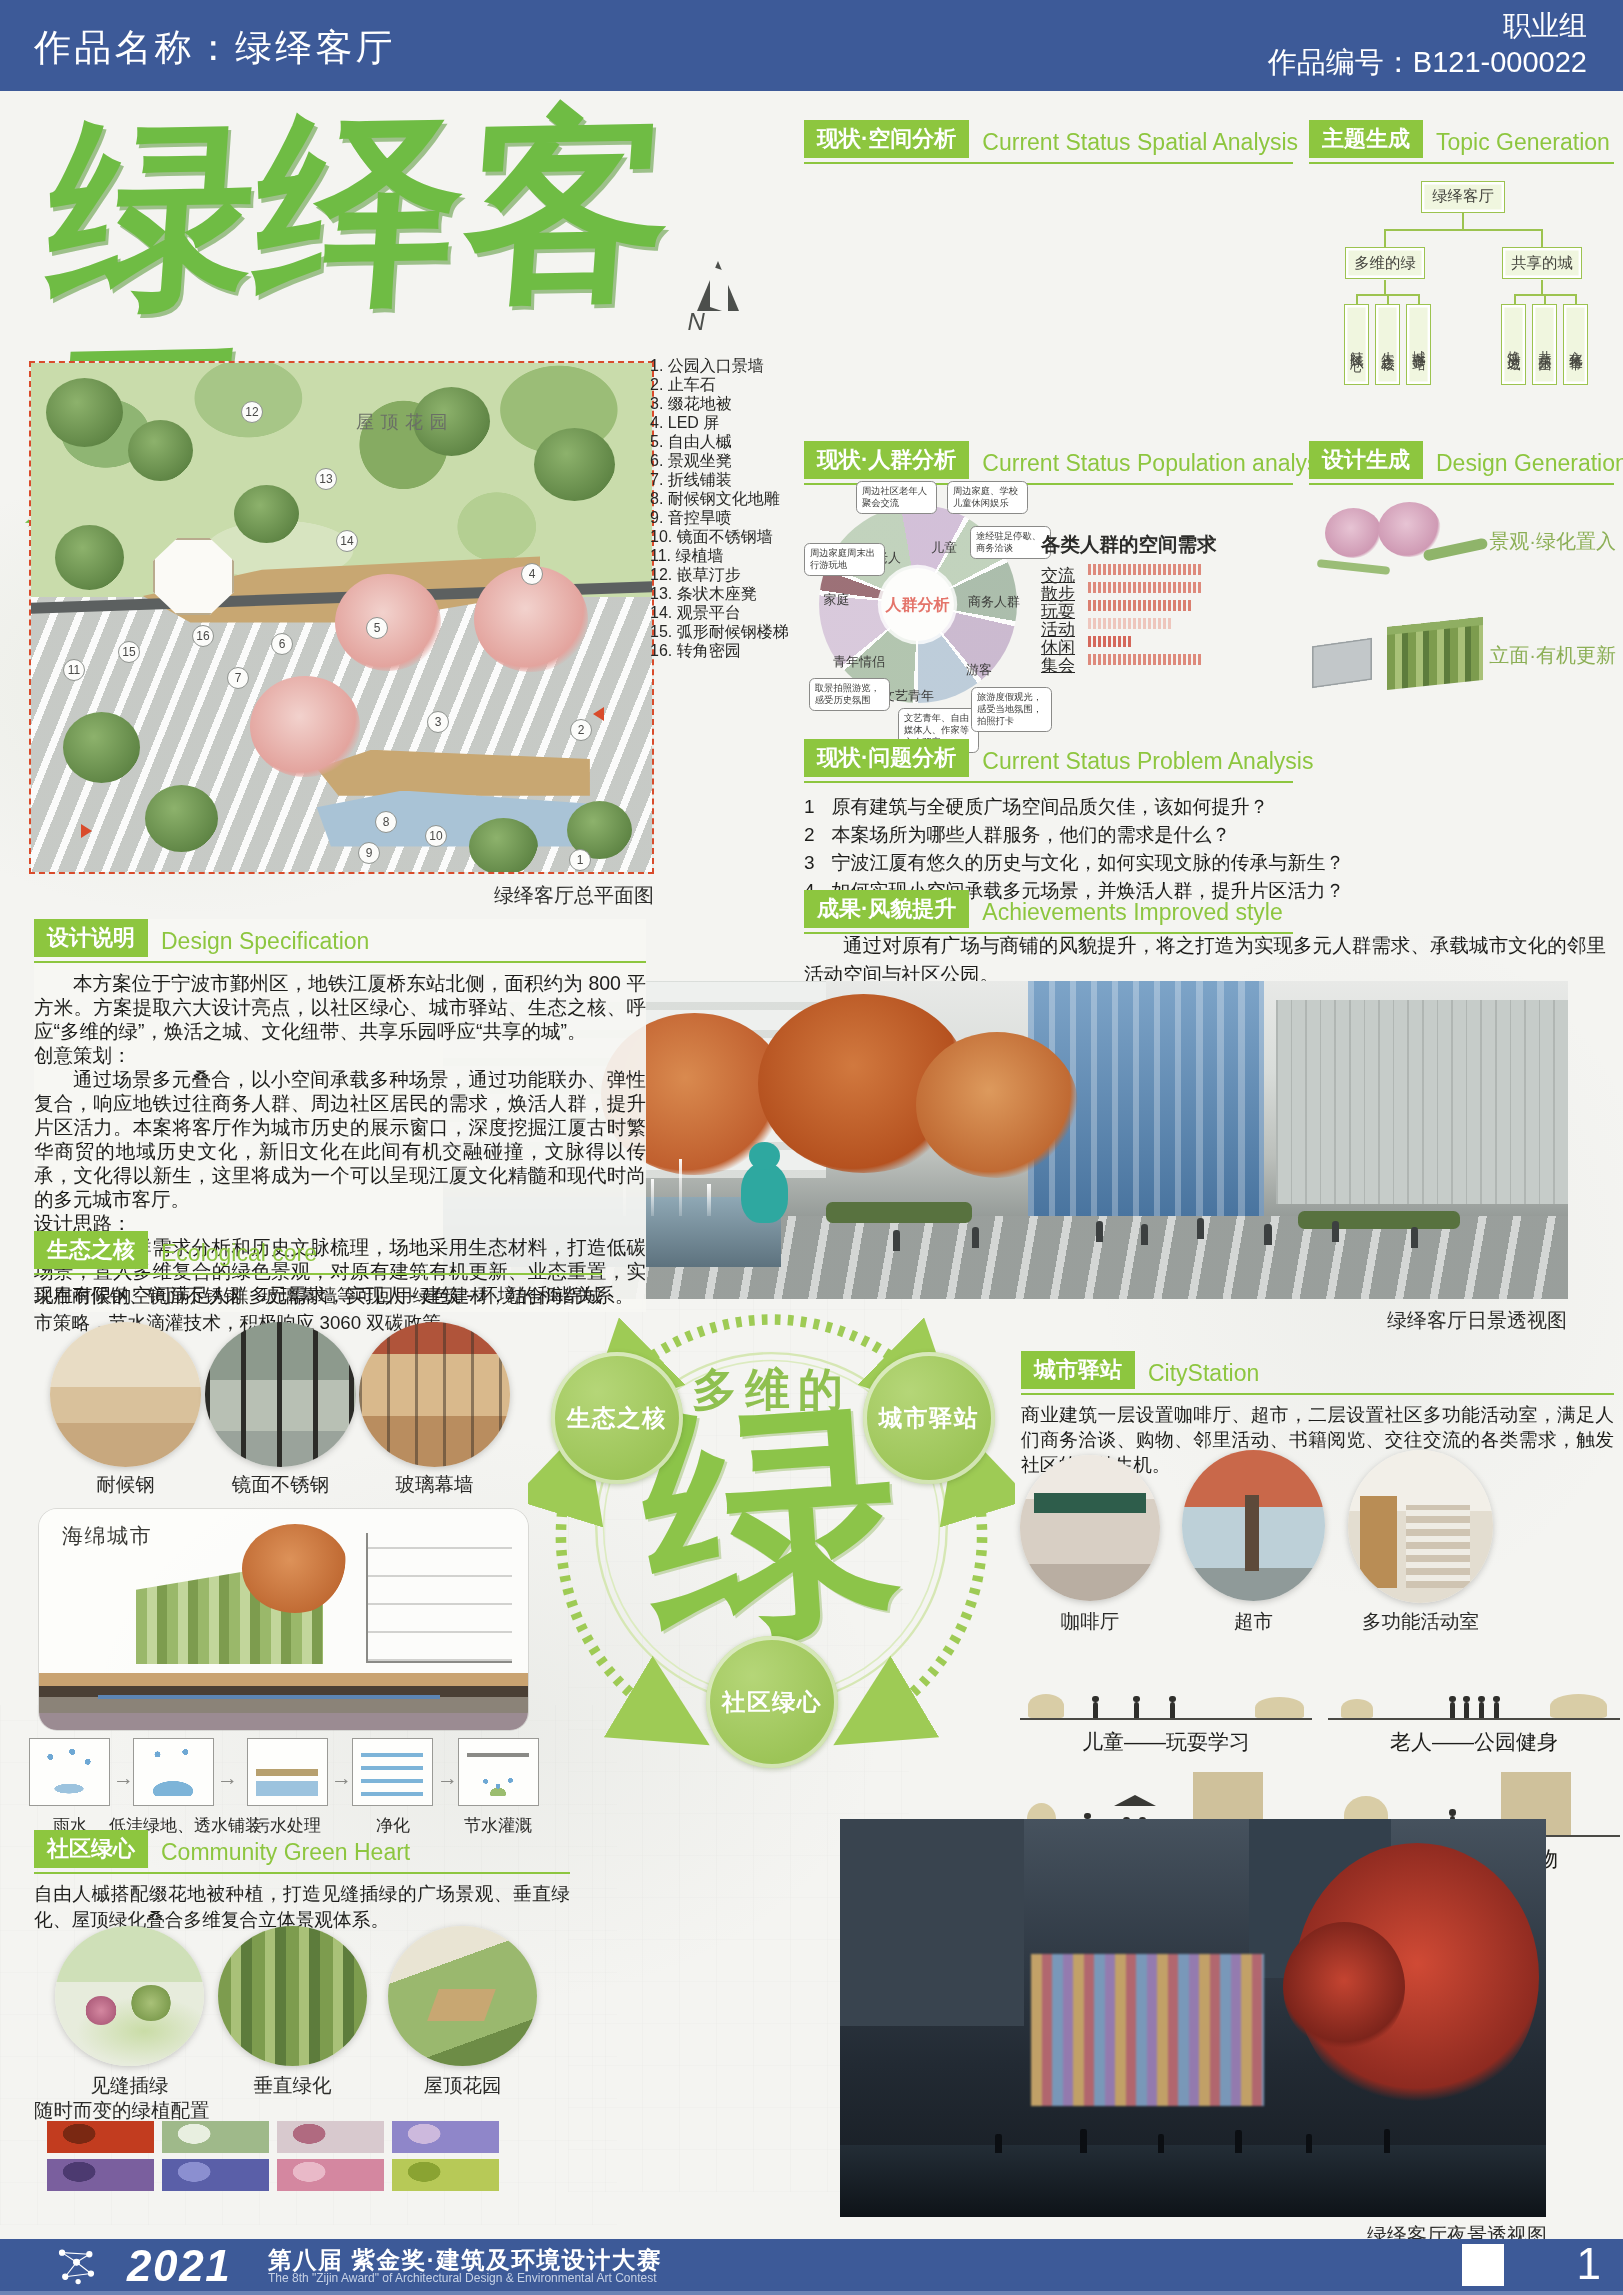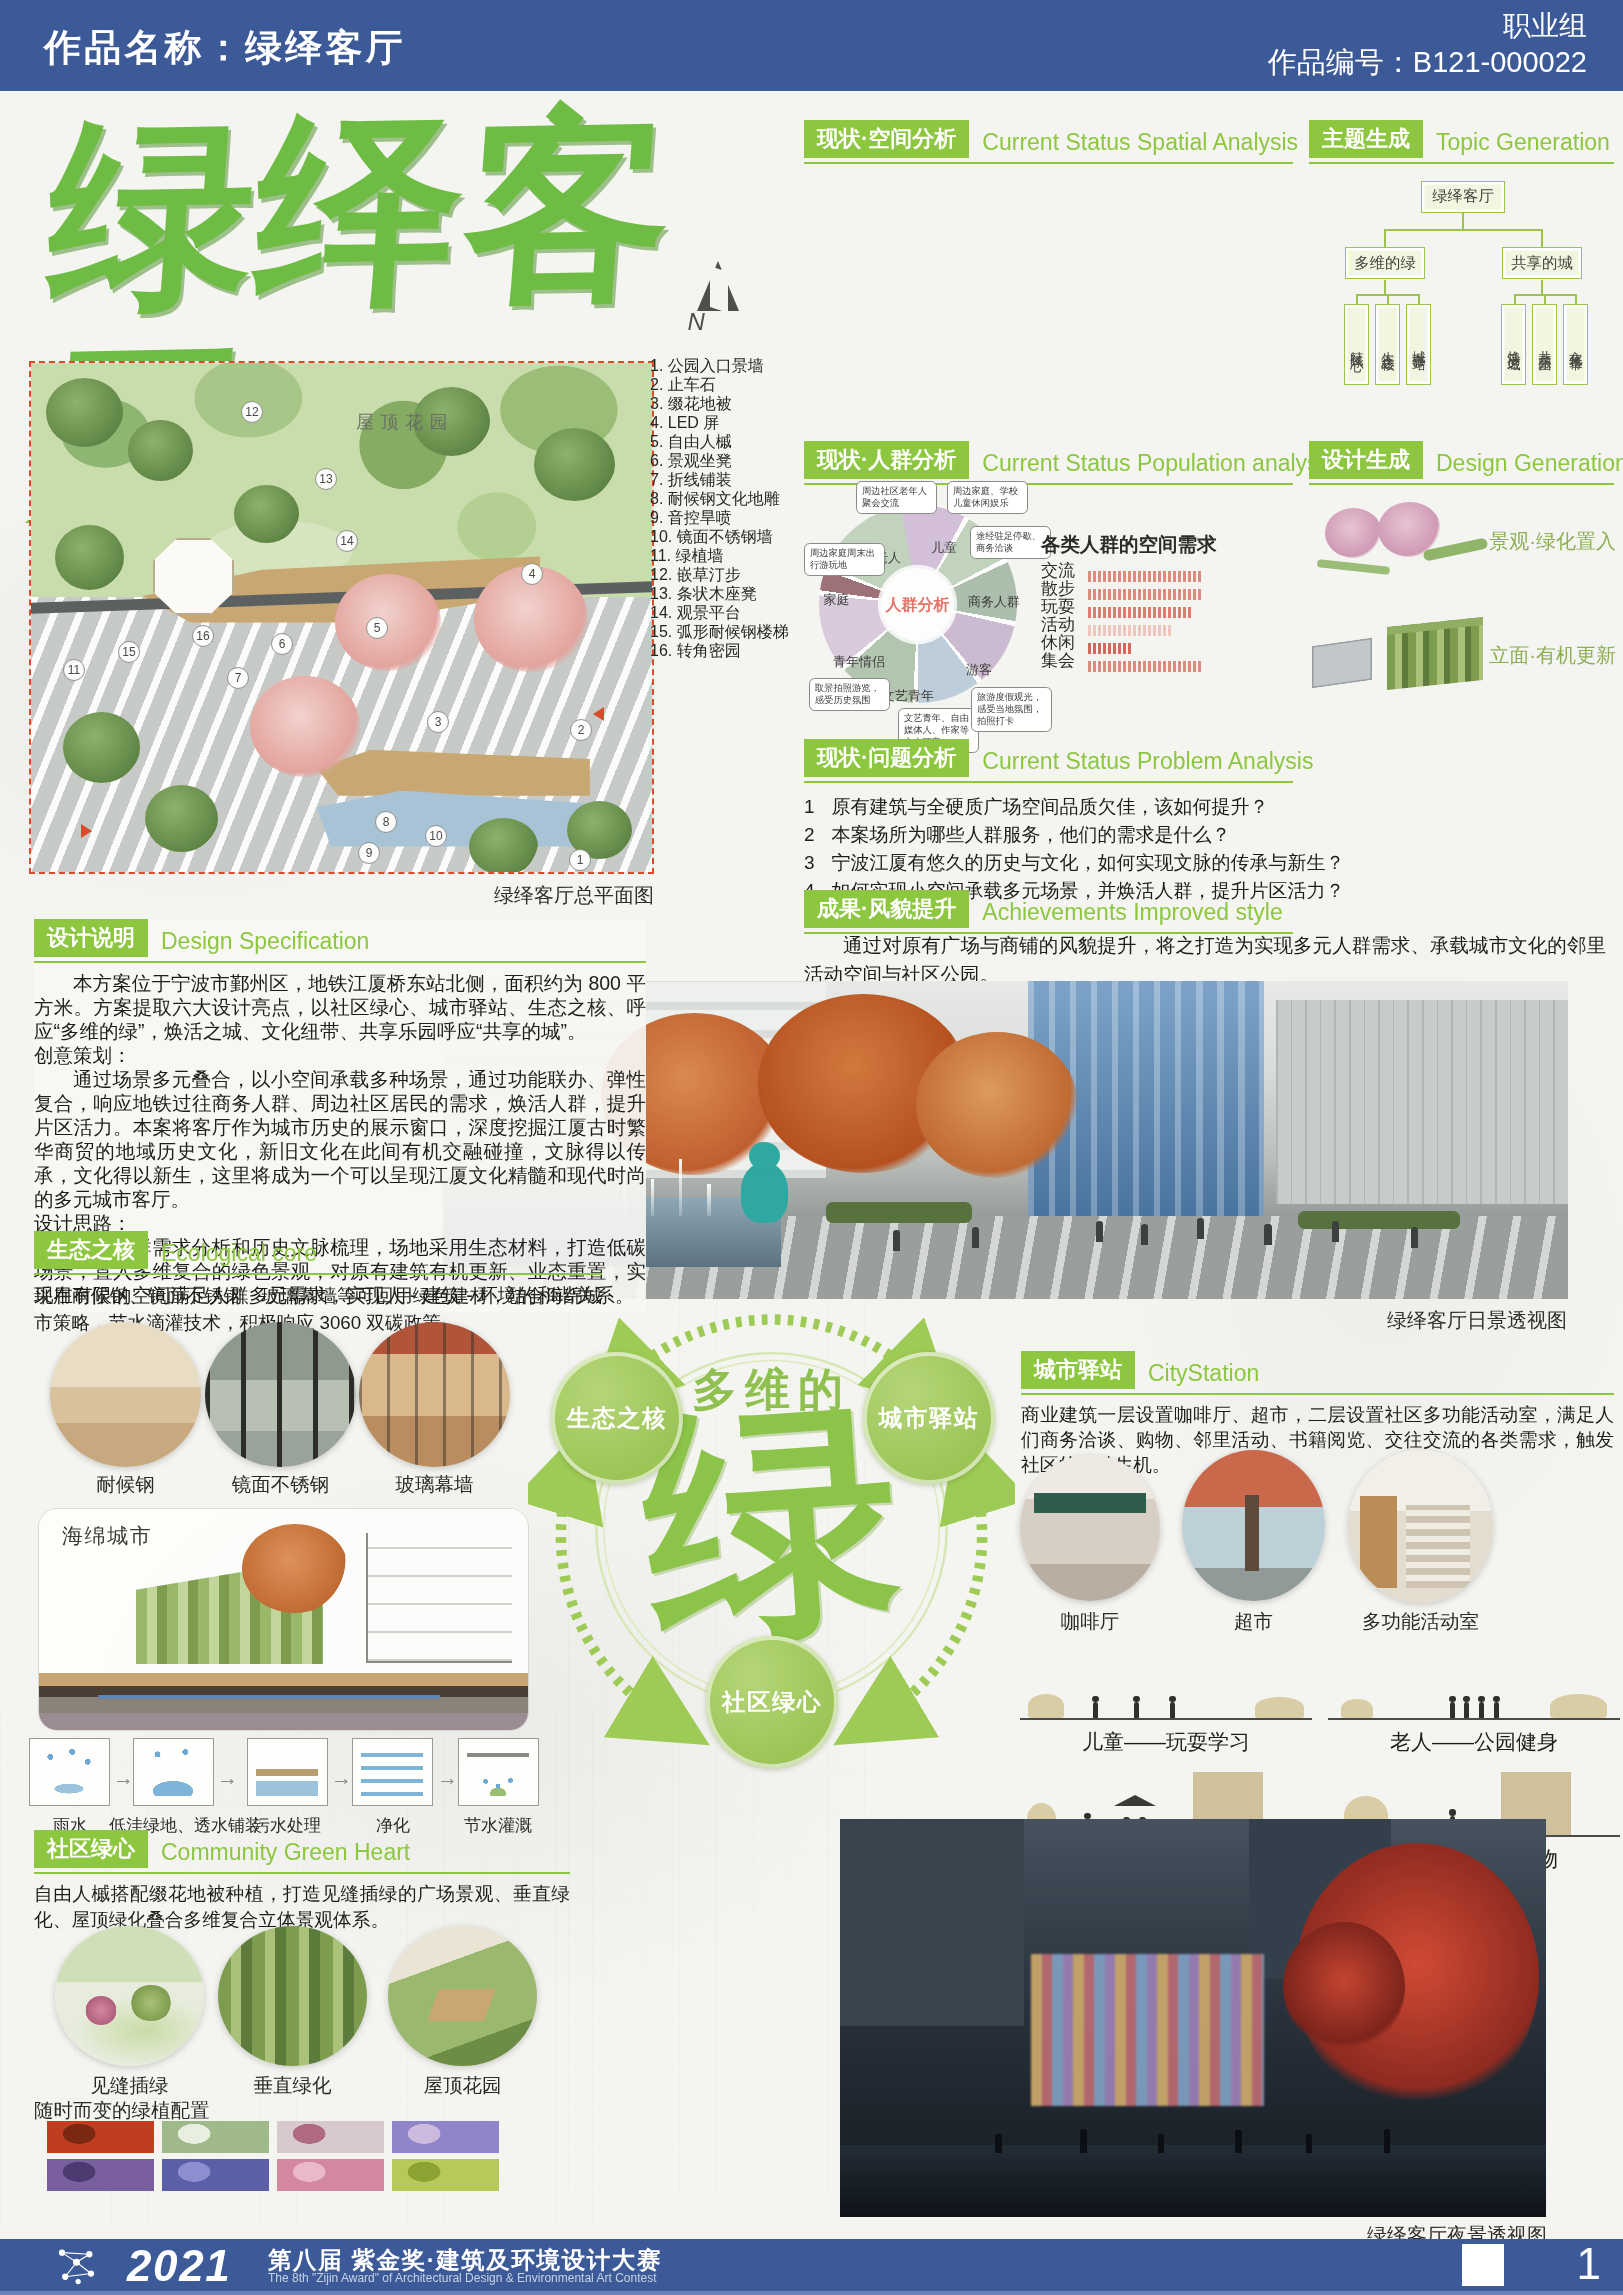--- a/index.html
+++ b/index.html
@@ -9,21 +9,21 @@
     background:#f4f4f1;
     background-image:
       radial-gradient(487px 325px at 12% 30%, rgba(160,180,140,.12), transparent 70%),
       radial-gradient(568px 406px at 30% 75%, rgba(150,160,150,.10), transparent 70%),
       radial-gradient(406px 487px at 85% 55%, rgba(160,170,160,.08), transparent 70%);}
   .sketch{position:absolute;opacity:.35;
     background:repeating-linear-gradient(90deg, rgba(90,95,90,.07) 0 0.8px, transparent 0.8px 37px),
                repeating-linear-gradient(0deg, rgba(90,95,90,.05) 0 0.8px, transparent 0.8px 42px);}
   
   .hdr{position:absolute;left:0;top:0;width:1624px;height:91px;background:#3d5a98;color:#fff;}
-  .hdr .t{position:absolute;left:44px;top:23px;font-size:37px;font-weight:bold;letter-spacing:3.2px;}
+  .hdr .t{position:absolute;left:34px;top:23px;font-size:37px;font-weight:normal;letter-spacing:3.2px;}
   .hdr .r{position:absolute;right:37px;top:8px;text-align:right;line-height:1.3;}
   .hdr .r .g{font-size:28px;}
   .hdr .r .n{font-size:29px;}
   .ftr{position:absolute;left:0;top:2239px;width:1624px;height:52px;background:#3d5a98;color:#fff;}
   .ftr-strip{position:absolute;left:0;top:2291px;width:1624px;height:4px;background:#6b84b5;}
   .ftr .yr{position:absolute;left:107px;top:1.6px;font-size:44px;font-weight:bold;font-style:italic;letter-spacing:1.6px;margin-left:20px;}
   .ftr .zh{position:absolute;left:268px;top:4.9px;font-size:23.5px;font-weight:bold;letter-spacing:1.6px;}
   .ftr .en{position:absolute;left:268px;top:32px;font-size:12px;color:#c7d2e6;}
   .ftr .pg{position:absolute;right:23px;top:0px;font-size:44px;font-weight:300;}
   .qr{position:absolute;left:1462px;top:4.9px;width:42px;height:42px;background:#fff;
@@ -99,21 +99,21 @@
       #d4c2d8 241deg 285deg, #ffffff 285deg 288deg, #8d5a62 288deg 300deg, #ffffff 300deg 303deg,
       #b9cdb4 303deg 360deg);}
   .ros-c{position:absolute;left:77px;top:87px;width:73px;height:73px;border-radius:50%;background:#fdfdfb;
     box-shadow:0 0 0 3.2px rgba(255,255,255,.8);display:flex;align-items:center;justify-content:center;
     text-align:center;color:#e4746a;font-size:16px;line-height:1.2;font-weight:bold;}
   .pgl{position:absolute;font-size:13px;color:#3c3c3a;white-space:nowrap;}
   .pbl{position:absolute;width:81px;background:#fff;border:0.8px solid #8a8a88;border-radius:5.7px;
     font-size:9.3px;line-height:1.3;color:#3a3a38;padding:3.2px 4.9px;}
   .needs-t{position:absolute;left:237px;top:50px;font-size:19.5px;font-weight:bold;color:#2c2c2a;}
   .needs{position:absolute;left:237px;top:83px;}
-  .nrow{display:flex;align-items:flex-end;height:18px;}
+  .nrow{display:flex;align-items:flex-start;height:18px;text-decoration:underline;}
   .nrow .nl{width:47px;font-size:17px;color:#2c2c2a;}
   .nrow .nb{height:11.4px;}
   
   .tree-d{position:absolute;left:1309px;top:166px;width:305px;height:268px;}
   .tb{position:absolute;background:#f0f6df;border:1.6px solid #9cc34f;color:#45453f;
       display:flex;align-items:center;justify-content:center;font-size:15.4px;box-shadow:inset 0 0 0 2.4px #fff;}
   .tleaf{writing-mode:vertical-rl;letter-spacing:2.4px;font-size:13.4px;padding:4.9px 0;}
   .tl{position:absolute;background:#9cc34f;}
   
   .dg-rows{position:absolute;left:1309px;top:484px;width:307px;height:460px;}

